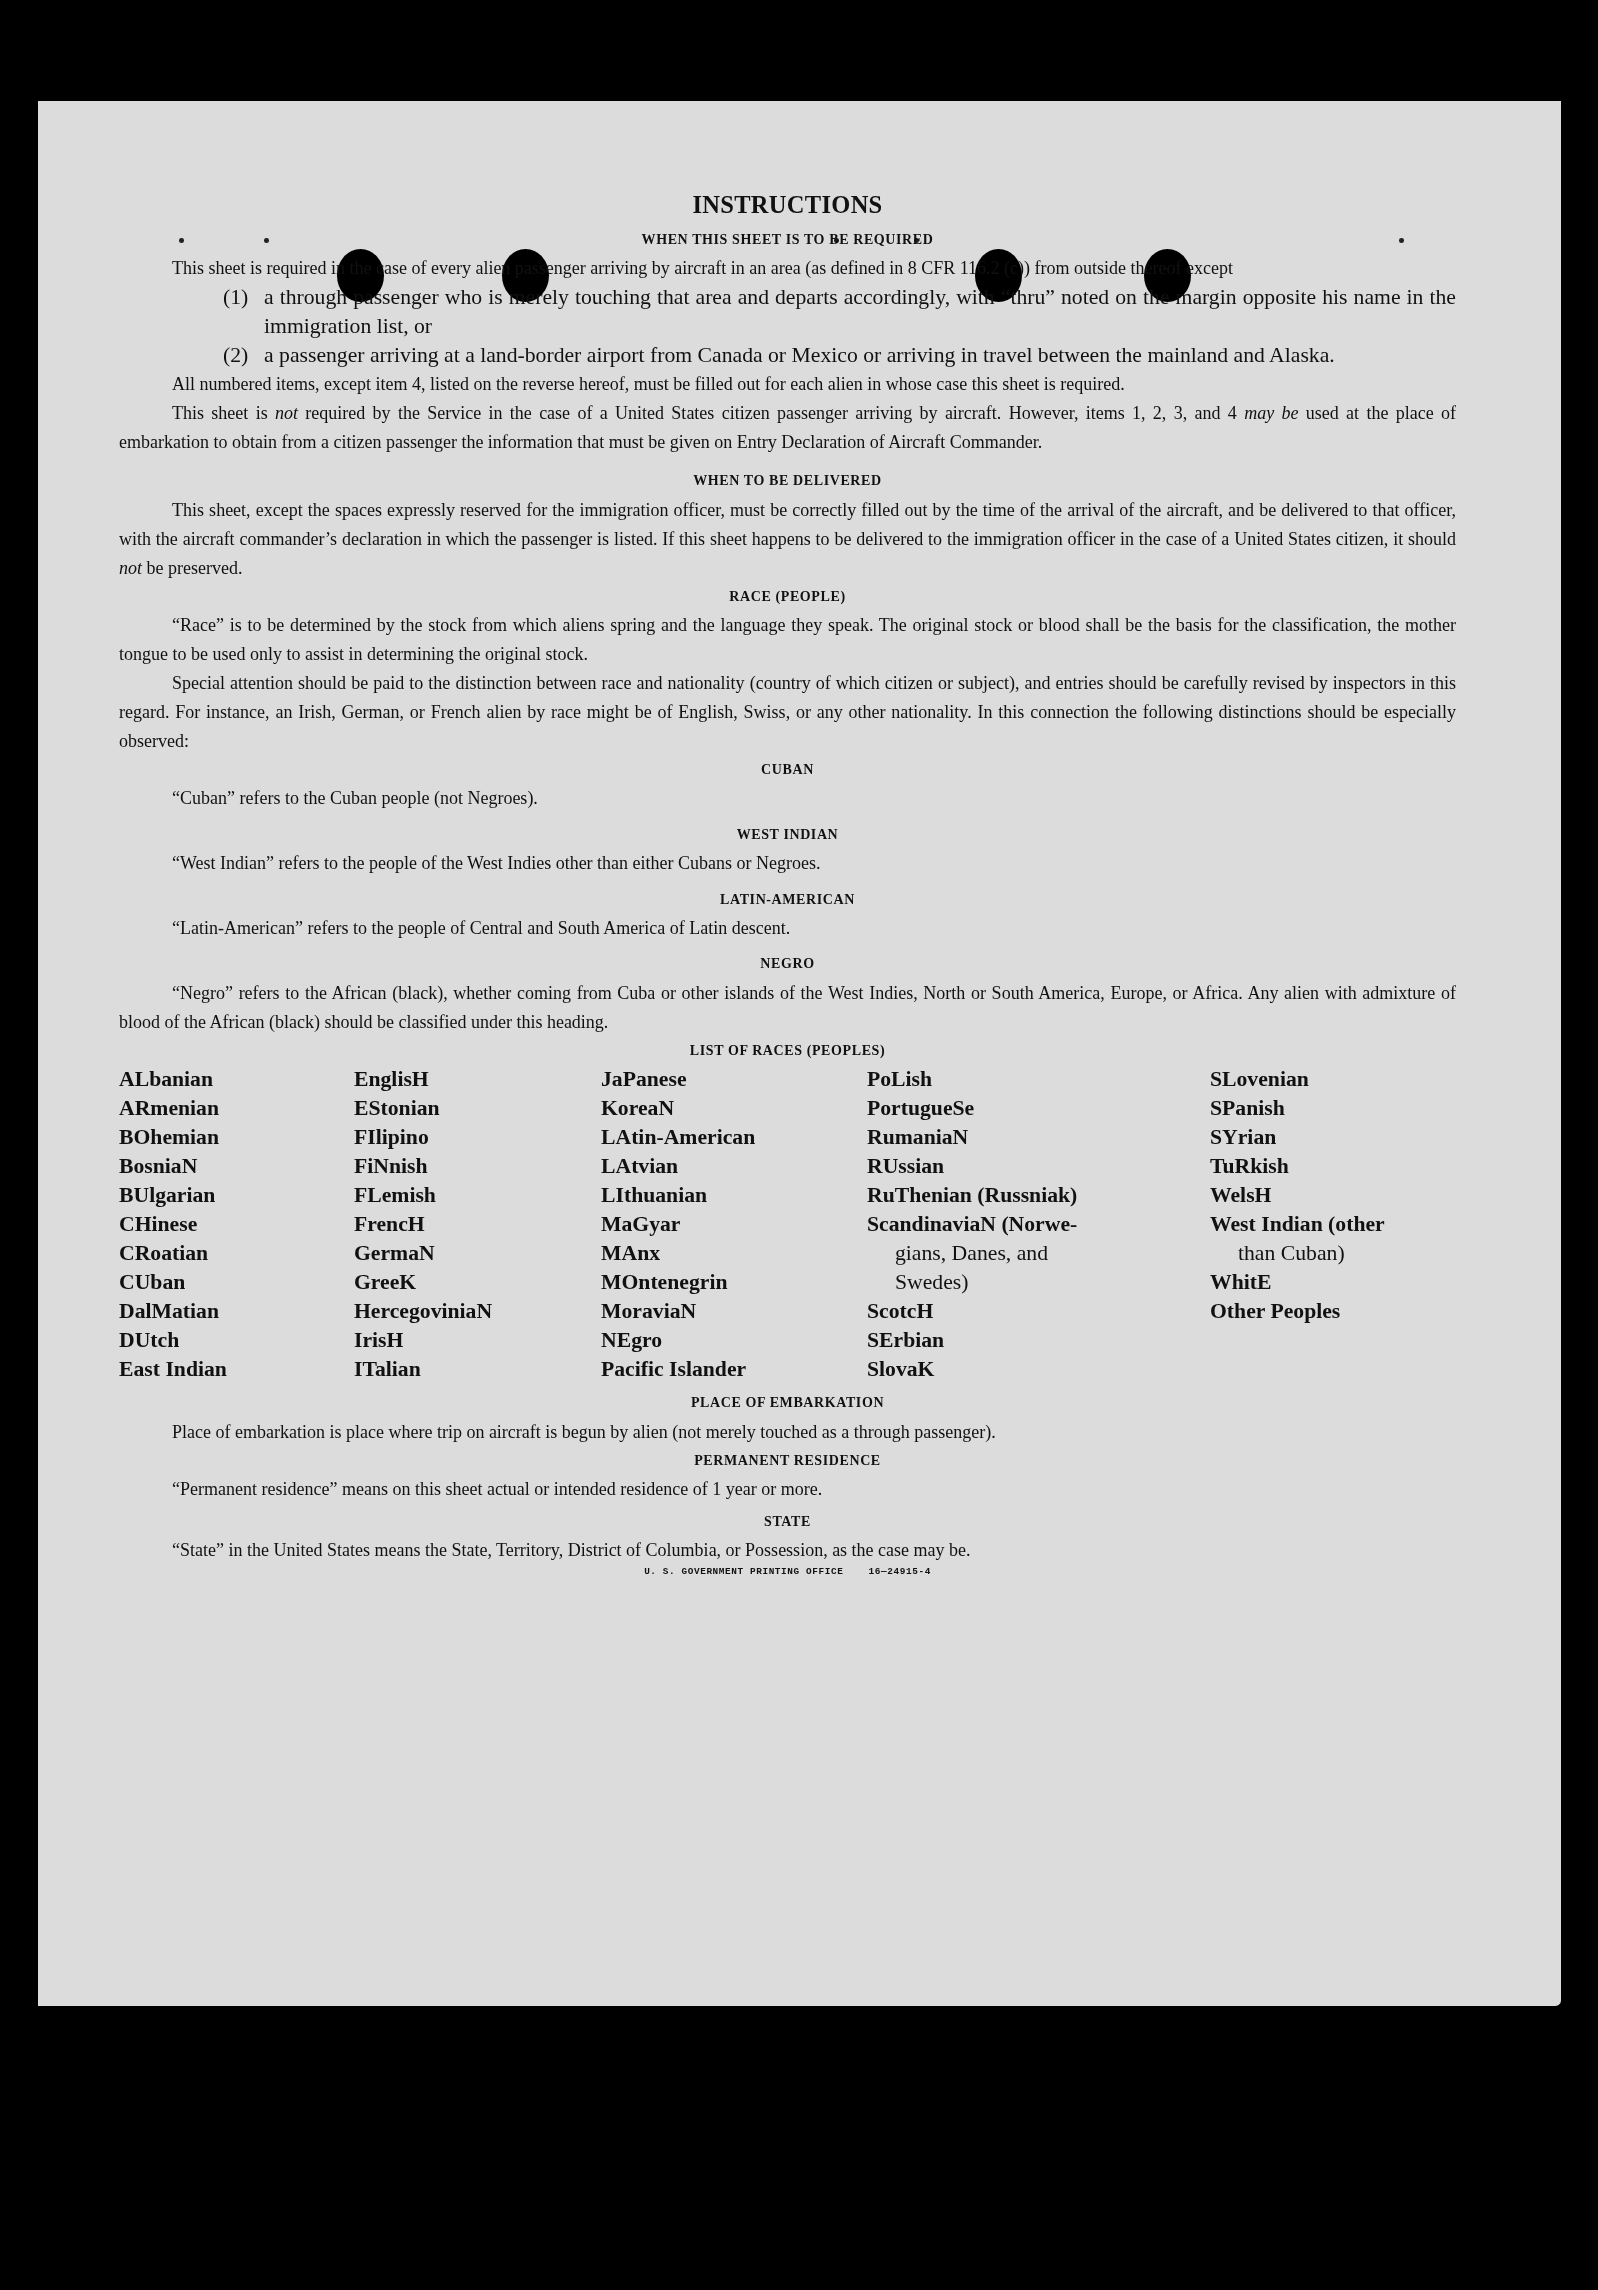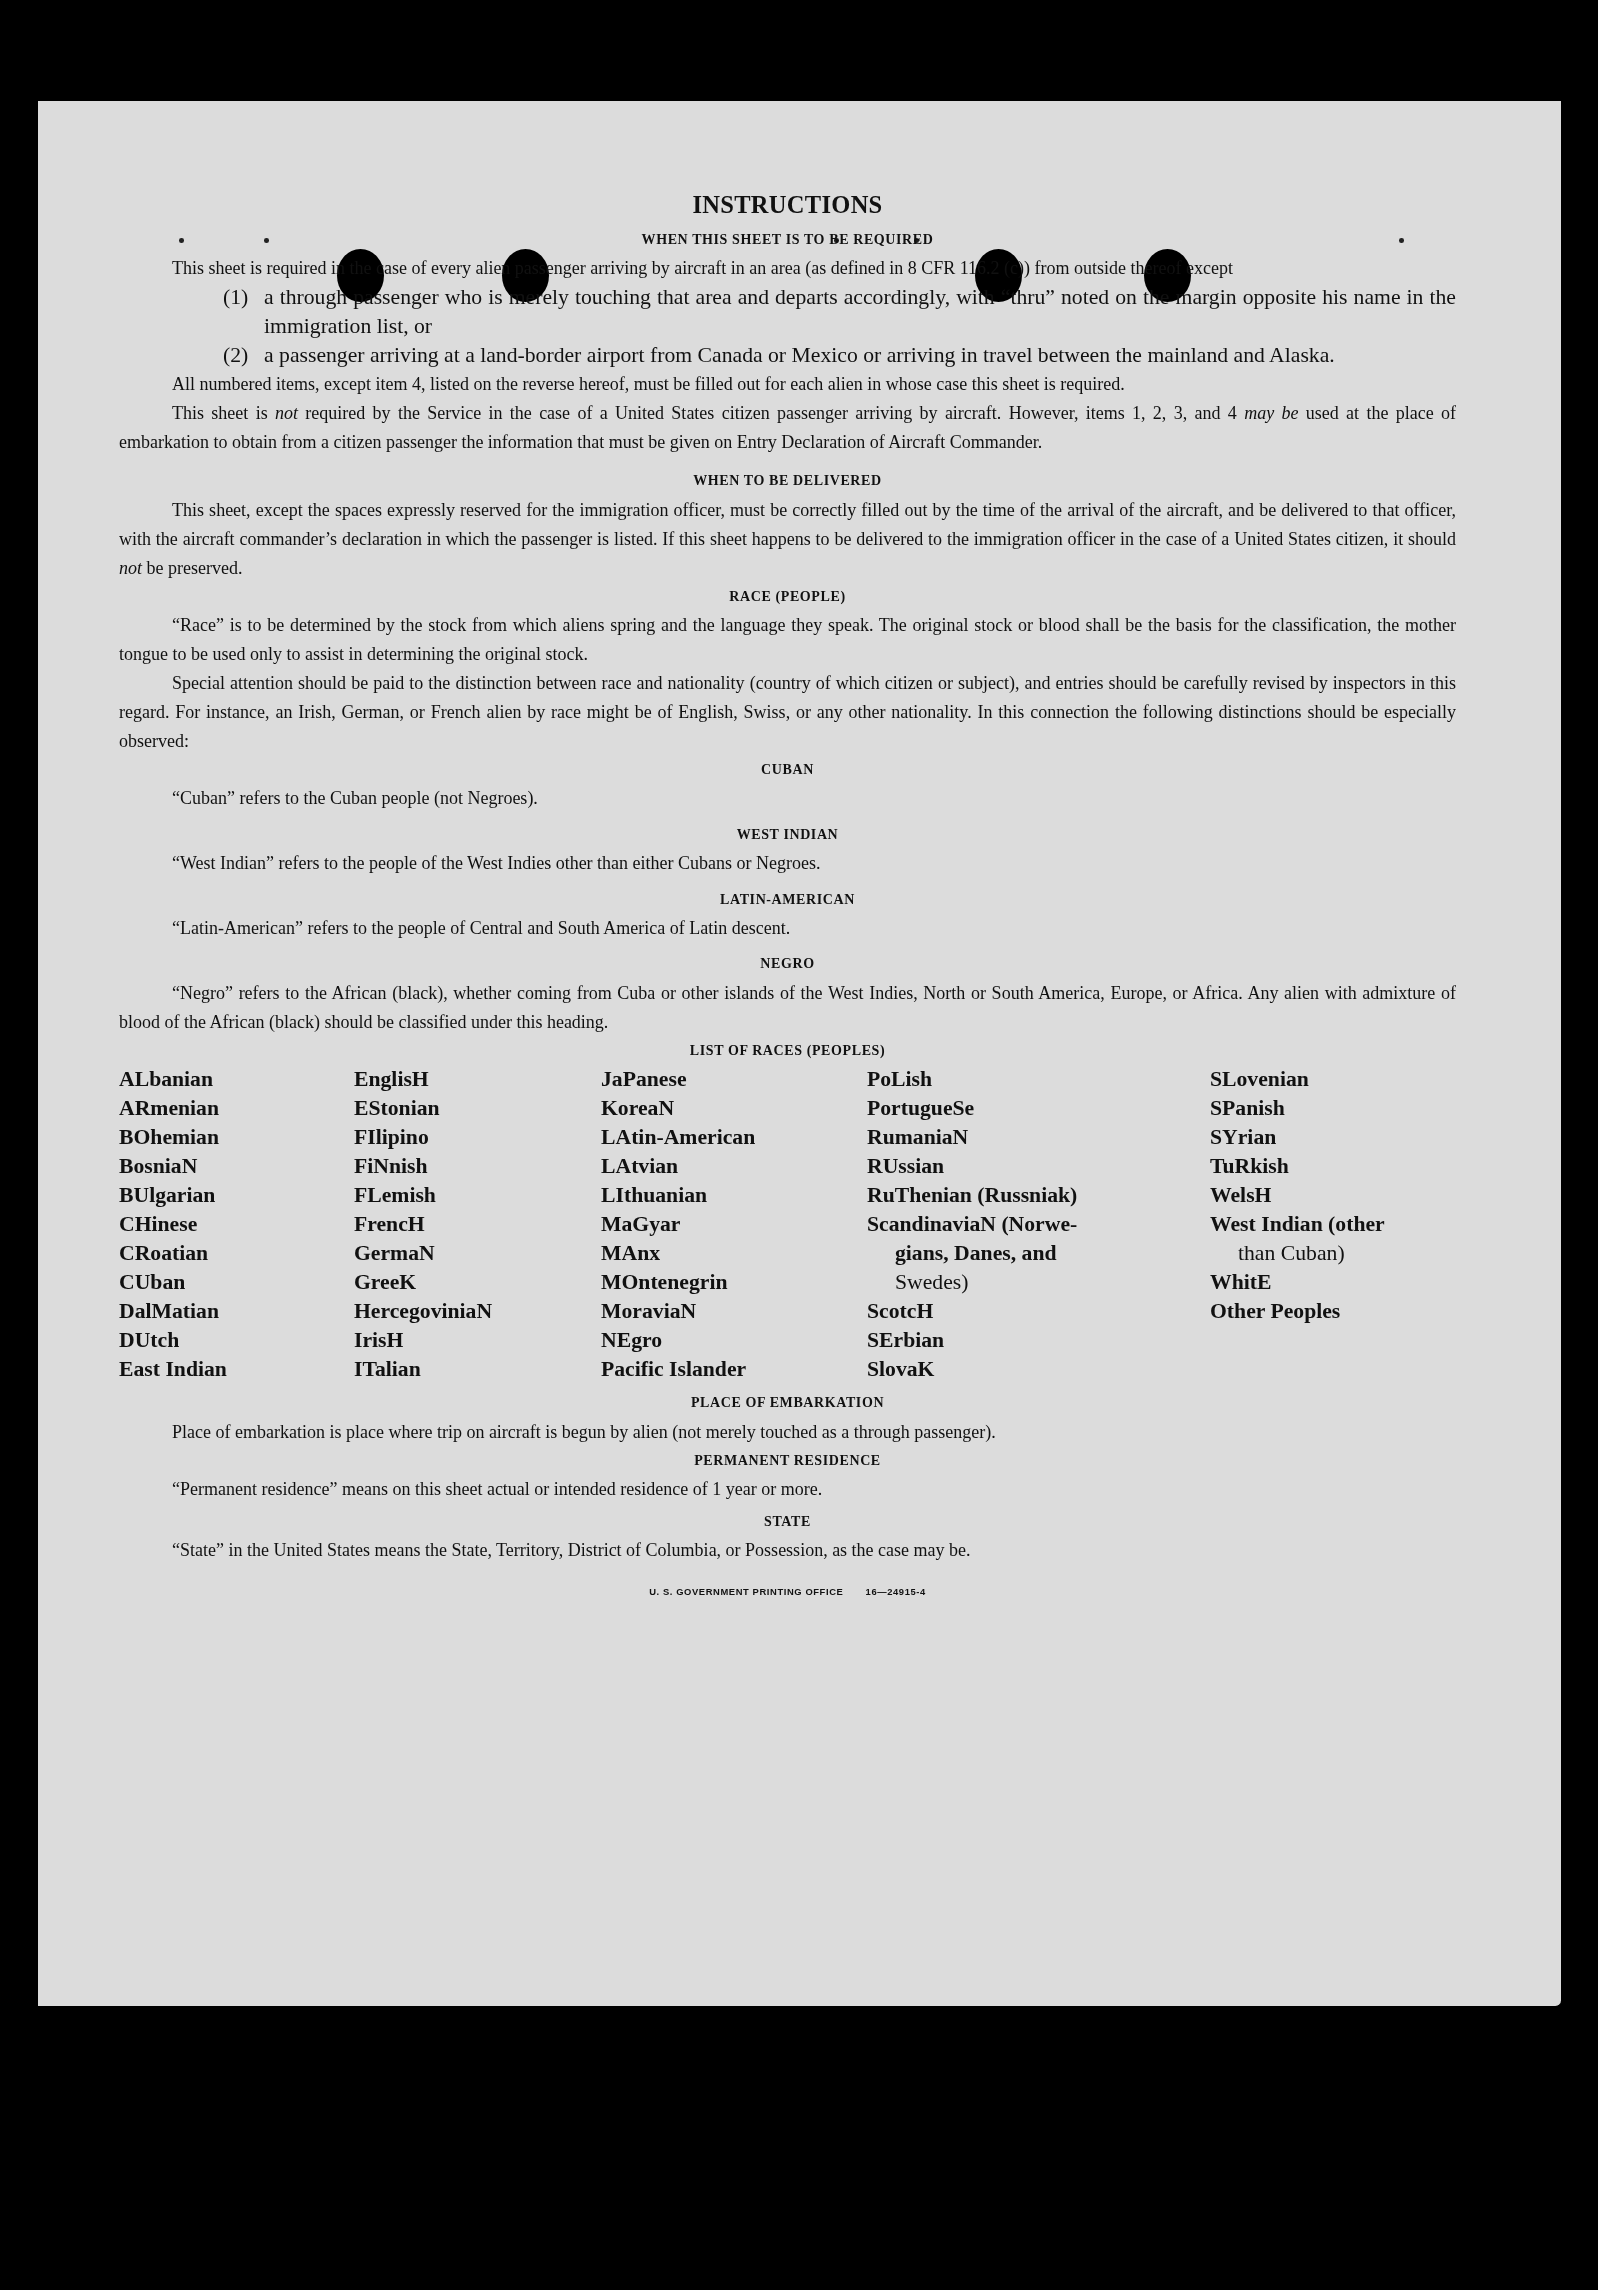--- a/index.html
+++ b/index.html
@@ -17,21 +17,21 @@
   .title { text-align:center; font-weight:bold; font-size:24.5px; letter-spacing:0.3px; line-height:30px; margin:8px; }
   .h { text-align:center; font-weight:bold; font-size:14px; letter-spacing:0.6px; line-height:24.5px; margin:1.9px 0 1.9px 0; }
   p { margin:0; font-size:18px; line-height:29px; text-align:justify; }
   p.ind { text-indent:53px; }
   .item { display:flex; font-size:21.7px; line-height:29px; padding-left:104px; }
   .item .num { width:41px; flex:none; }
   .item .txt { flex:1; text-align:justify; }
   .races { display:grid; grid-template-columns:235px 247px 266px 343px 245px; margin-top:1.9px; }
   .races .col div { font-size:21.7px; line-height:29px; font-weight:bold; }
   .races .col div.cont { padding-left:28px; }
-  .footer { text-align:center; font-family:Liberation Sans, sans-serif; font-weight:bold; font-size:9.4px; letter-spacing:0.6px; margin-top:21px; }
+  .footer { text-align:center; font-family:Liberation Mono, monospace; font-weight:bold; font-size:9.4px; letter-spacing:0.6px; margin-top:1px; }
   .footer span + span { margin-left:19px; }
   i { font-style:italic; }
 </style>
 </head>
 <body>
 
 <div class="paper">
   <div class="speck" style="left:141px"></div>
   <div class="speck" style="left:226px"></div>
   <div class="speck" style="left:796px"></div>
@@ -116,21 +116,21 @@
         <div>NEgro</div>
         <div>Pacific Islander</div>
       </div>
       <div class="col">
         <div>PoLish</div>
         <div>PortugueSe</div>
         <div>RumaniaN</div>
         <div>RUssian</div>
         <div>RuThenian (Russniak)</div>
         <div>ScandinaviaN (Norwe-</div>
-        <div class="cont" style="font-weight: bold;">gians, Danes, and</div>
+        <div class="cont" style="font-weight: normal;">gians, Danes, and</div>
         <div class="cont" style="font-weight: normal;">Swedes)</div>
         <div>ScotcH</div>
         <div>SErbian</div>
         <div>SlovaK</div>
       </div>
       <div class="col">
         <div>SLovenian</div>
         <div>SPanish</div>
         <div>SYrian</div>
         <div>TuRkish</div>

